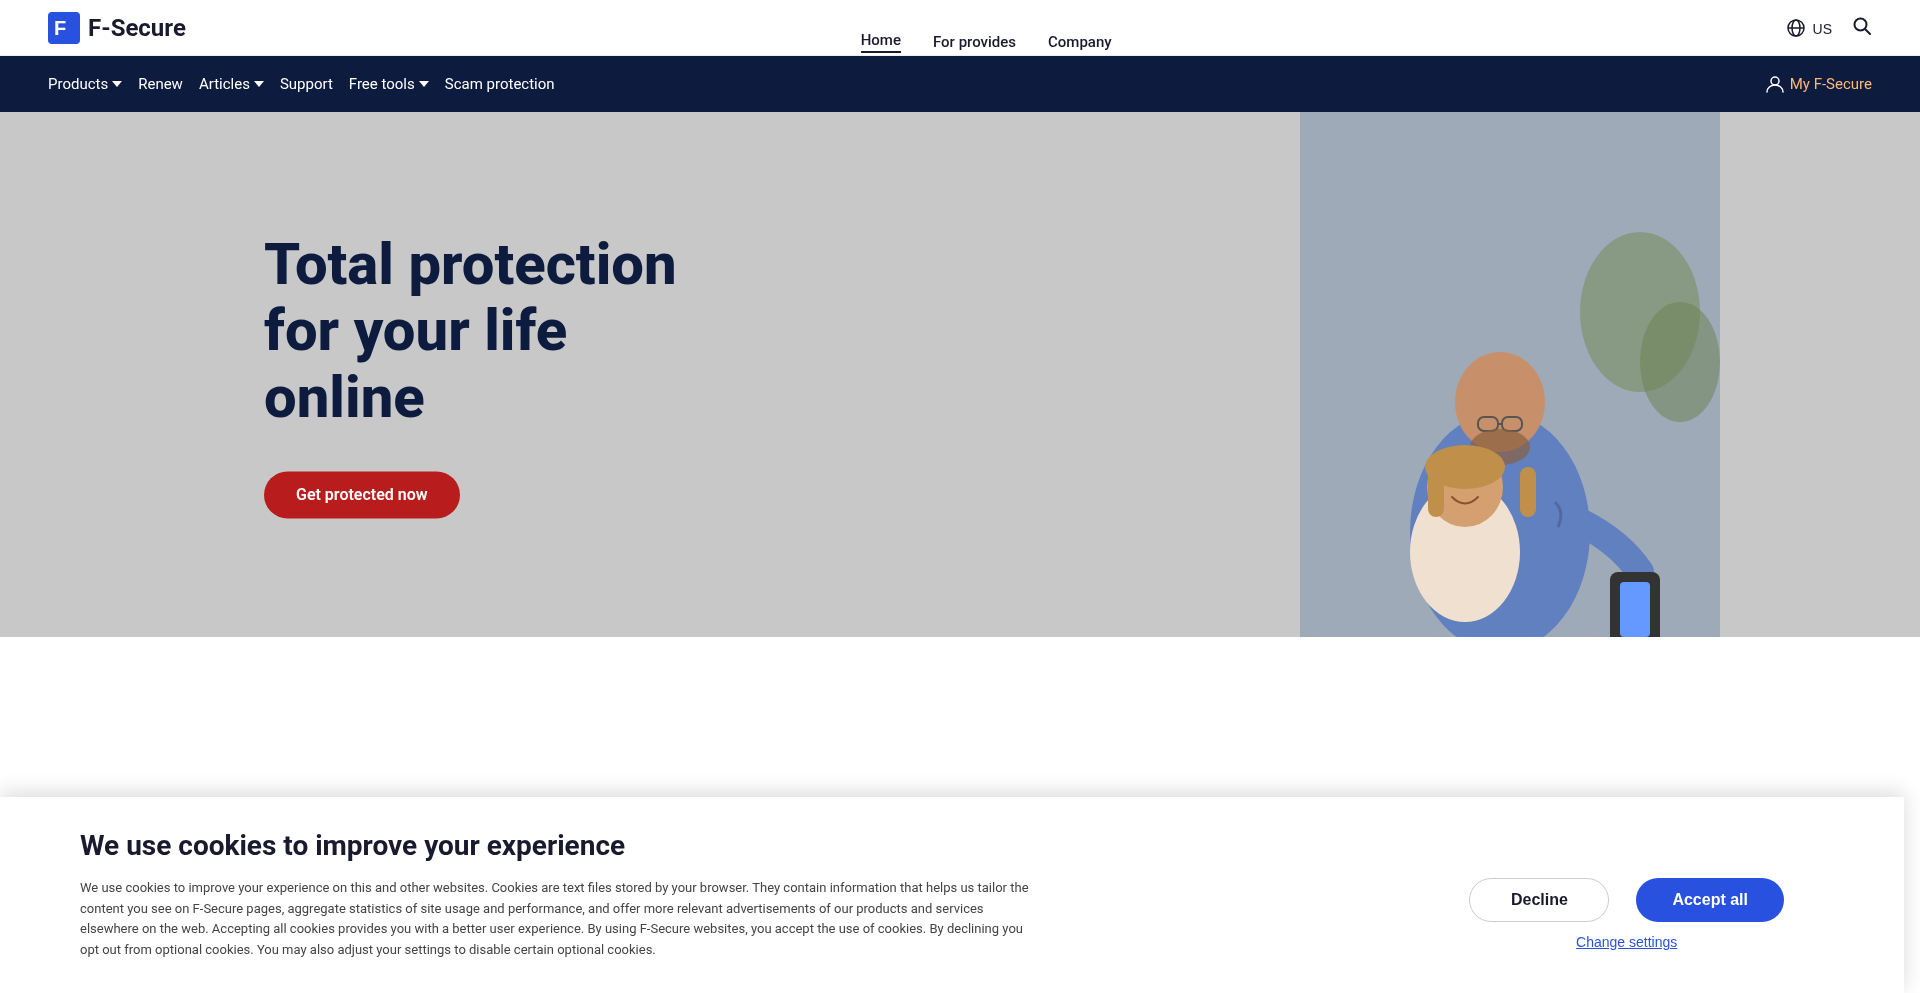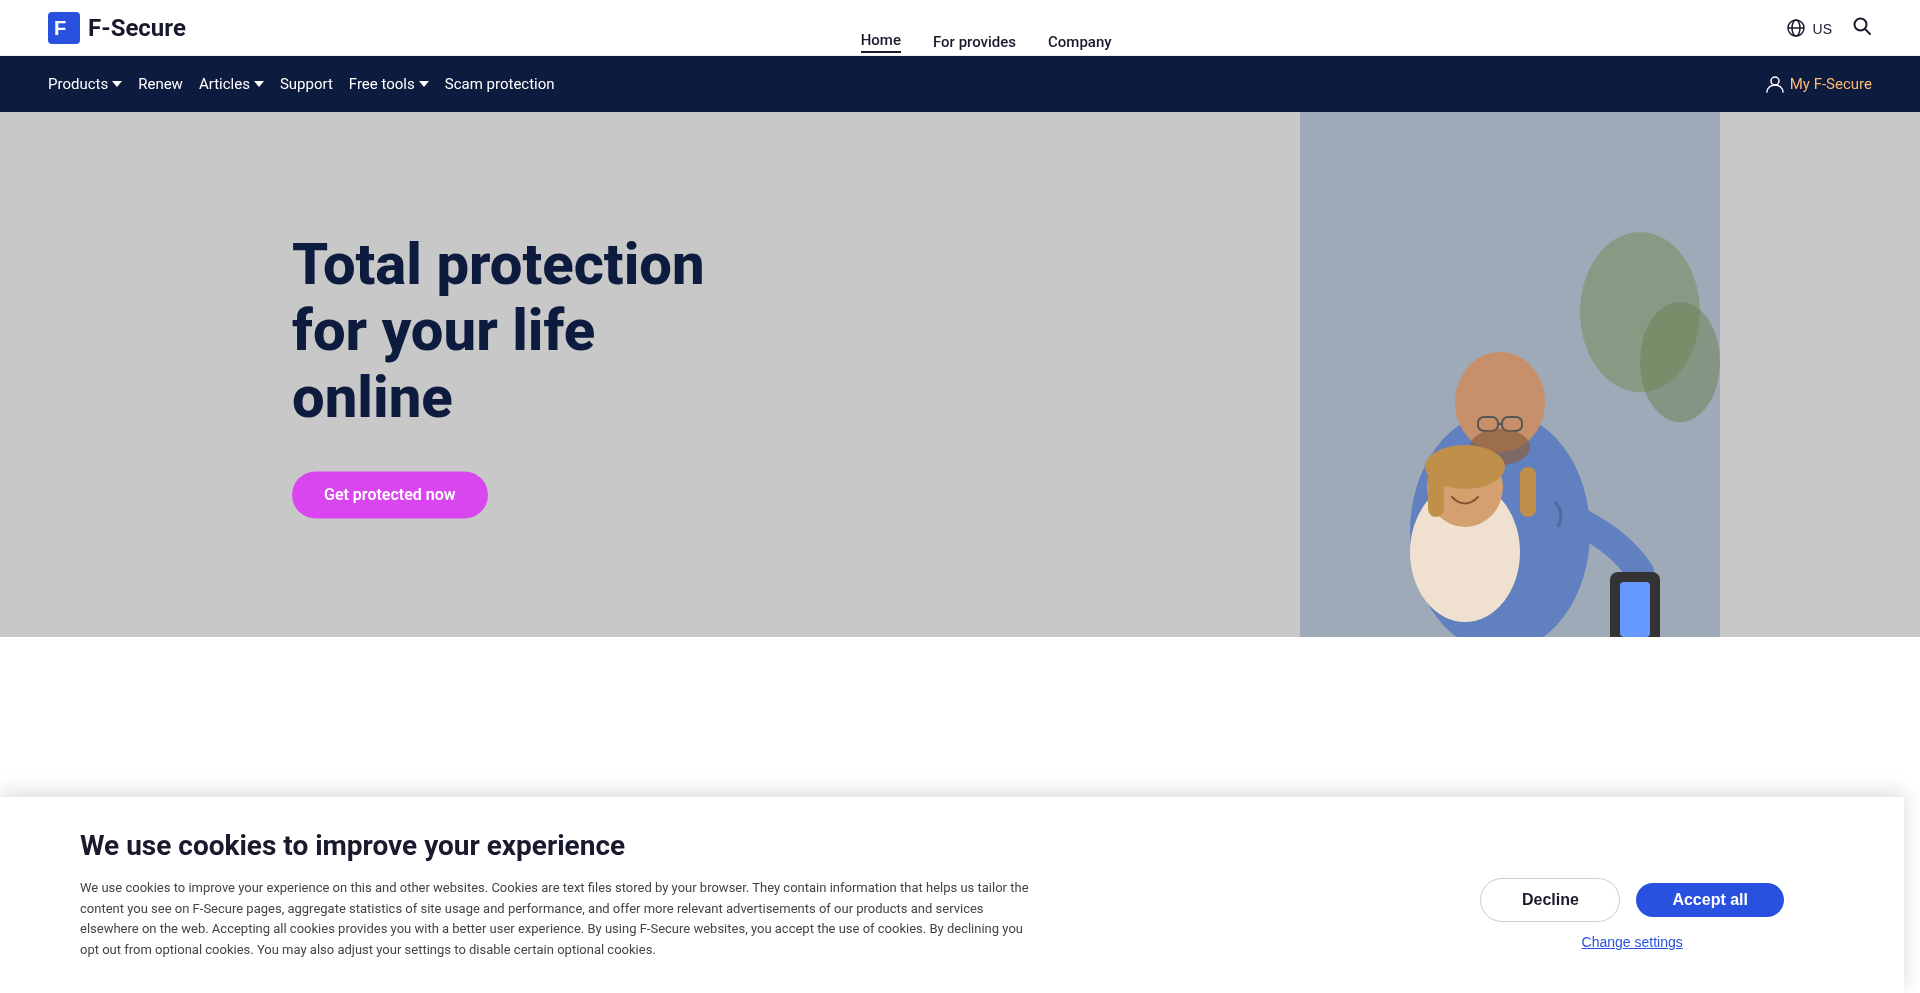--- a/index.html
+++ b/index.html
@@ -117,35 +117,35 @@
     
     .hero {
       position: relative;
       width: 100%;
       height: 525px;
       background: #c8c8c8;
       overflow: hidden;
     }
     .hero-content {
       position: absolute;
-      left: 292px;
+      left: 264px;
       top: 50%;
       transform: translateY(-50%);
       z-index: 2;
     }
     .hero-title {
       font-size: 58px;
       font-weight: 800;
       color: #0d1b3e;
       line-height: 1.15;
       max-width: 440px;
       margin-bottom: 40px;
     }
     .hero-cta {
-      background: #d946ef;
+      background: #b91c1c;
       color: #fff;
       border: none;
       border-radius: 50px;
       padding: 14px 32px;
       font-size: 16px;
       font-weight: 600;
       cursor: pointer;
       text-decoration: none;
       display: inline-block;
     }
@@ -232,22 +232,21 @@
     }
     .cookie-actions {
       display: flex;
       flex-direction: column;
       align-items: center;
       gap: 12px;
       min-width: 300px;
     }
     .cookie-buttons {
       display: flex;
-      gap: 16px;
-      align-items: center;
+      gap: 27px;
     }
     .btn-decline {
       background: #fff;
       color: #1a1a2e;
       border: 1px solid #ccc;
       border-radius: 50px;
       padding: 12px 36px;
       font-size: 16px;
       font-weight: 600;
       cursor: pointer;

